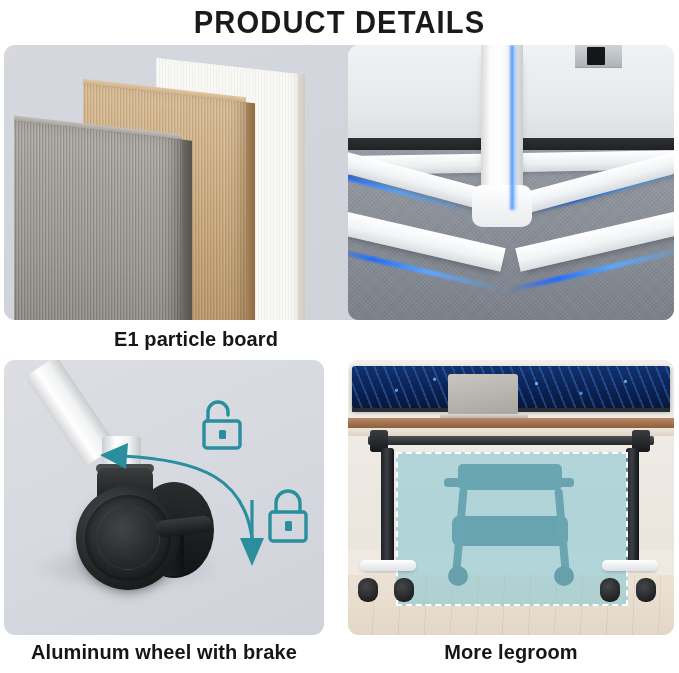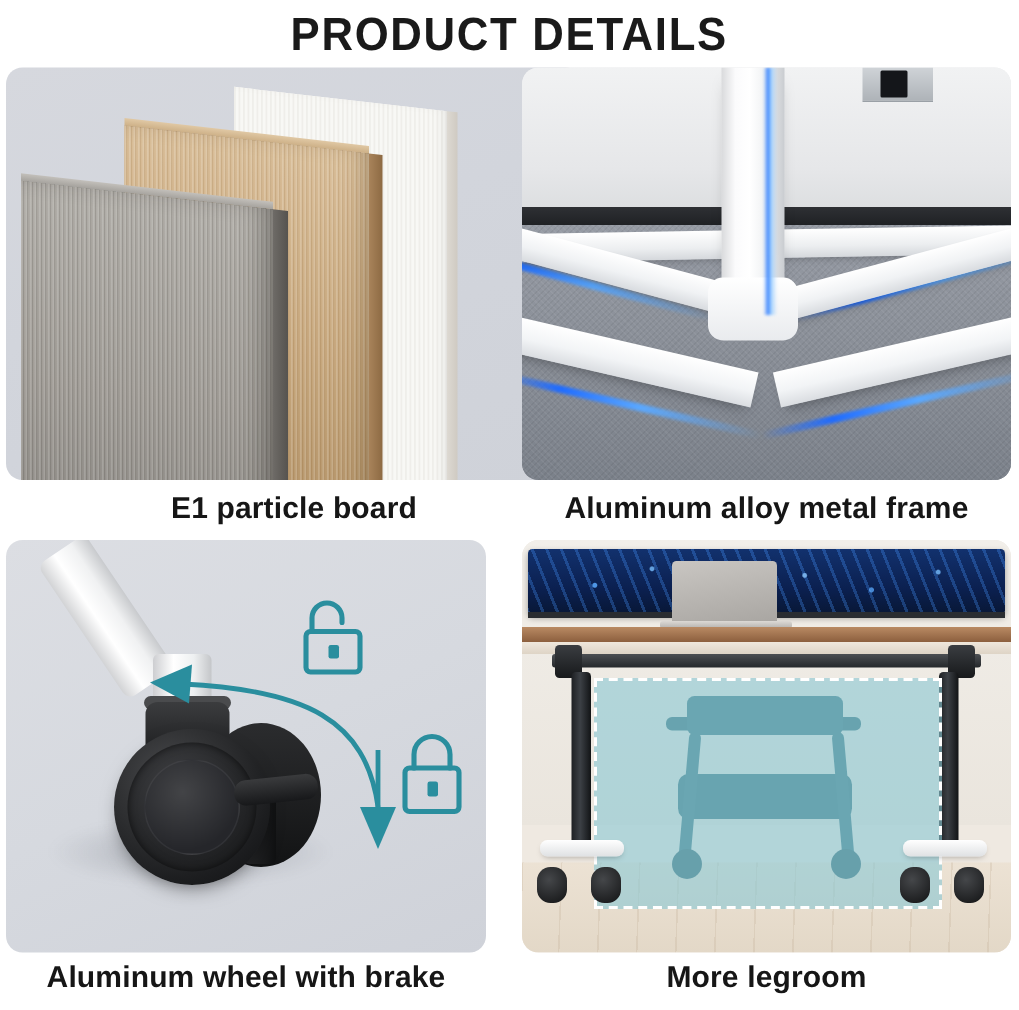--- a/index.html
+++ b/index.html
@@ -388,21 +388,20 @@
       <div class="legL"></div>
       <div class="legR"></div>
       <div class="ledBL"></div>
       <div class="ledBR"></div>
       <div class="frontL"></div>
       <div class="frontR"></div>
       <div class="column"></div>
       <div class="hub"></div>
       <div class="glow"></div>
     </div>
-    <div class="caption cap-top">Aluminum alloy metal frame</div>
   </div>
 
   <div class="cell cell-3">
     <div class="panel p3">
       <div class="shadow"></div>
       <div class="legTop"></div>
       <div class="legBot"></div>
       <div class="hubCollar"></div>
       <div class="hub"></div>
       <div class="wheelBack"></div>

